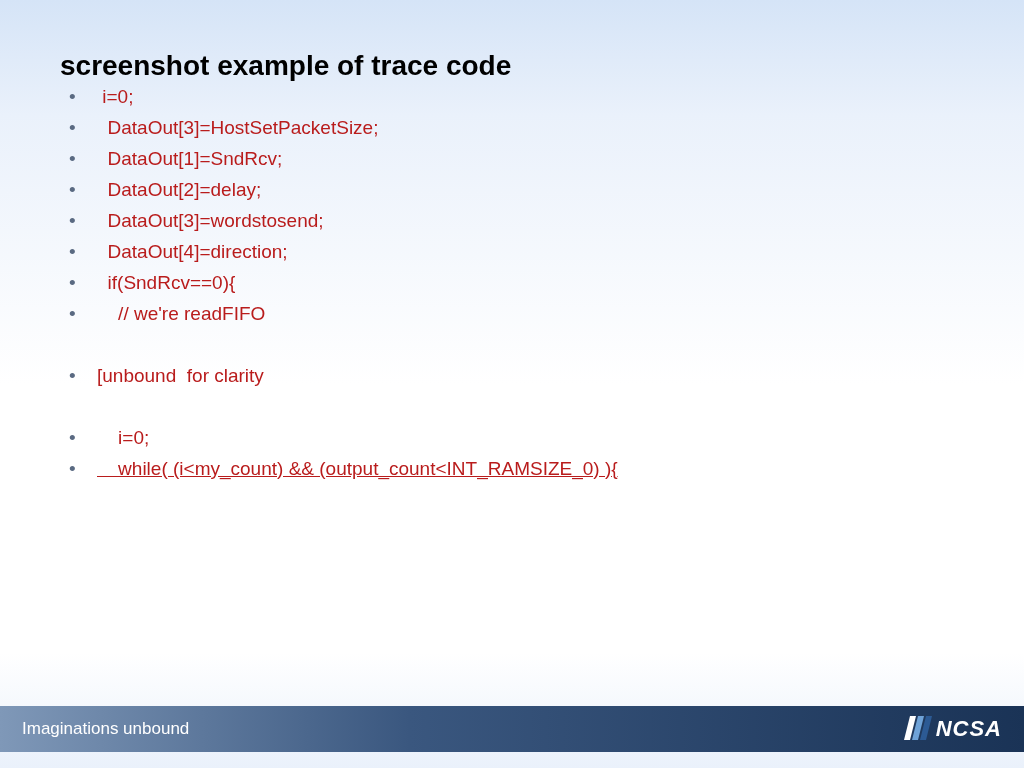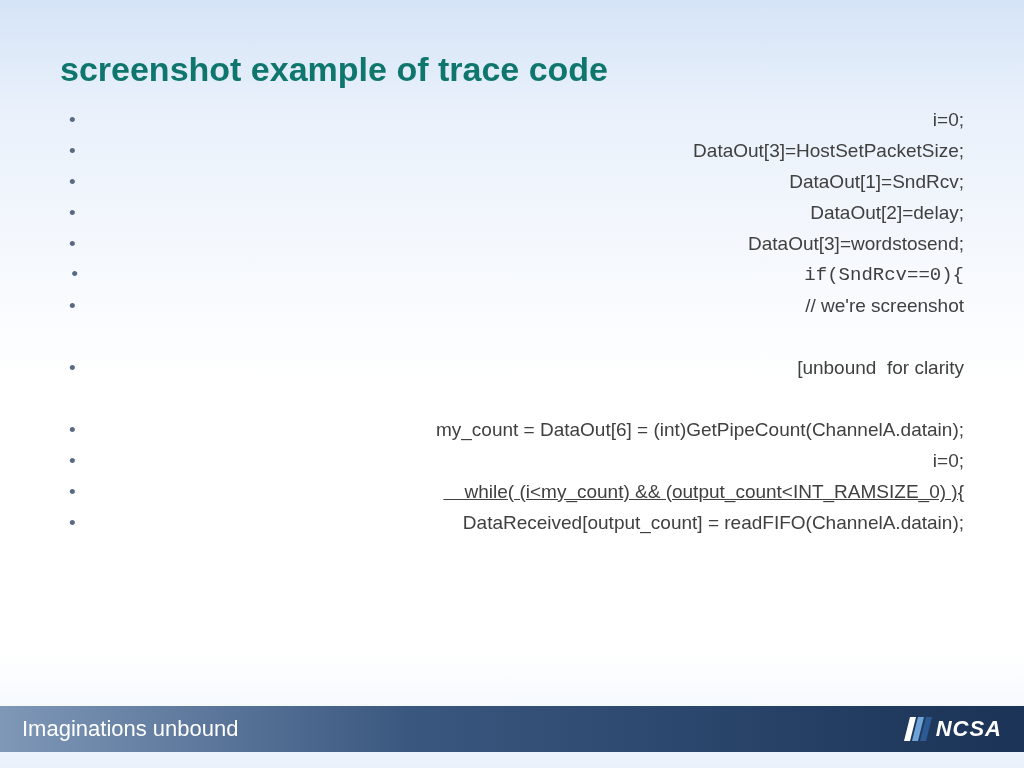--- a/index.html
+++ b/index.html
@@ -8,36 +8,34 @@
     height: 768px;
     font-family: Arial, Helvetica, sans-serif;
     background: linear-gradient(to bottom, #d5e4f7 0%, #eaf1fb 15%, #ffffff 50%, #ffffff 85%, #eaf1fb 100%);
     position: relative;
     overflow: hidden;
   }
   .content {
     padding: 50px 60px 0 60px;
   }
   .title {
-    font-size: 34px;
+    font-size: 28px;
     font-weight: bold;
-    color: #0f766e;
-    margin-bottom: 16px;
+    color: #000000;
   }
   ul.bullets {
     list-style: none;
     padding-left: 5px;
   }
   ul.bullets li {
-    color: #404040;
+    color: #b91c1c;
     font-size: 19px;
     line-height: 1.63;
     padding-left: 32px;
     position: relative;
-    text-align: right;
   }
   ul.bullets li::before {
     content: "•";
     position: absolute;
     left: 4px;
     top: 0;
     color: #5a6a82;
     font-size: 19px;
   }
   ul.bullets li.blank {
@@ -50,25 +48,24 @@
     width: 100%;
     height: 46px;
     background: linear-gradient(to right, #7f98b8 0%, #3a577f 40%, #1a3356 100%);
     display: flex;
     align-items: center;
     padding: 0 22px;
     justify-content: space-between;
   }
   .footer-text {
     color: #ffffff;
-    font-size: 22px;
+    font-size: 17px;
   }
   .logo {
     display: flex;
-    align-items: center;
     gap: 4px;
   }
   .logo-glyph {
     width: 28px;
     height: 24px;
     position: relative;
   }
   .logo-text {
     color: #ffffff;
     font-size: 22px;
@@ -81,29 +78,28 @@
 <body>
 
 <div class="content">
   <div class="title">screenshot example of trace code</div>
   <ul class="bullets" id="bullet-list">
       <li style="white-space: pre;"> i=0;</li>
       <li style="white-space: pre;">  DataOut[3]=HostSetPacketSize;</li>
       <li style="white-space: pre;">  DataOut[1]=SndRcv;</li>
       <li style="white-space: pre;">  DataOut[2]=delay;</li>
       <li style="white-space: pre;">  DataOut[3]=wordstosend;</li>
-      <li style="white-space: pre; font-family: Liberation Mono, monospace;">  if(SndRcv==0){</li>
-      <li style="white-space: pre;">    // we're screenshot</li>
+      <li style="white-space: pre;">  DataOut[4]=direction;</li>
+      <li style="white-space: pre;">  if(SndRcv==0){</li>
+      <li style="white-space: pre;">    // we're readFIFO</li>
       <li class="blank">.</li>
       <li style="white-space: pre;">[unbound  for clarity</li>
       <li class="blank">.</li>
-      <li style="white-space: pre;">    my_count = DataOut[6] = (int)GetPipeCount(ChannelA.datain);</li>
       <li style="white-space: pre;">    i=0;</li>
       <li style="white-space: pre; text-decoration: underline;">    while( (i&lt;my_count) &amp;&amp; (output_count&lt;INT_RAMSIZE_0) ){</li>
-      <li style="white-space: pre;">     DataReceived[output_count] = readFIFO(ChannelA.datain);</li>
     </ul>
 </div>
 
 <div class="footer">
   <span class="footer-text">Imaginations unbound</span>
   <div class="logo">
     <span class="logo-glyph">
       <svg width="28" height="24" viewBox="0 0 28 24">
         <polygon points="0,24 6,0 12,0 6,24" fill="#ffffff"></polygon>
         <polygon points="8,24 14,0 20,0 14,24" fill="#6fa3d8"></polygon>

